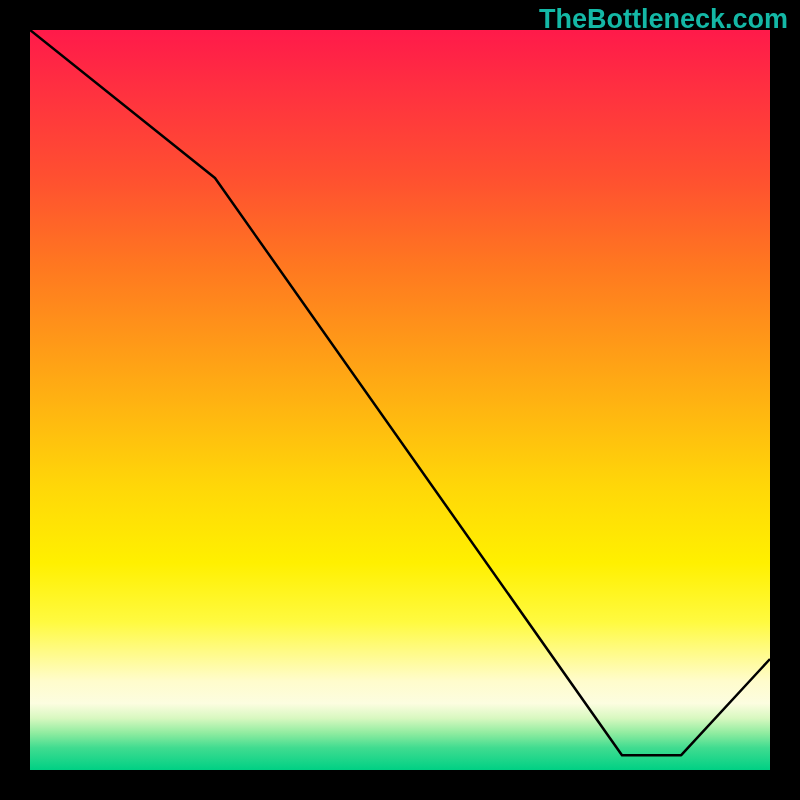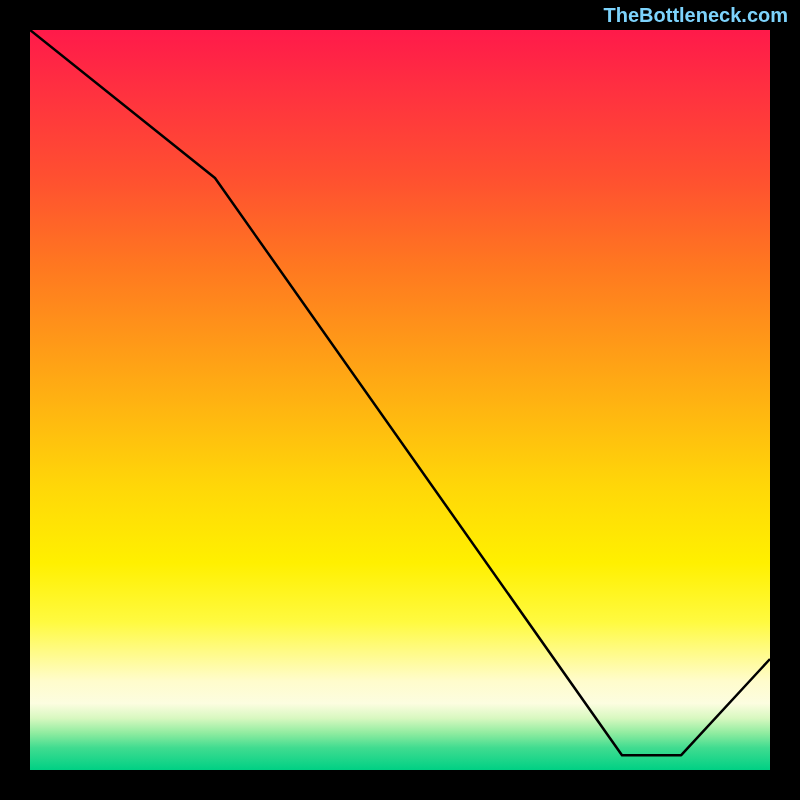--- a/index.html
+++ b/index.html
@@ -8,22 +8,22 @@
     width: 800px;
     height: 800px;
     background: #000;
     font-family: Arial, sans-serif;
     position: relative;
   }
   .watermark {
     position: absolute;
     top: 4px;
     right: 12px;
-    color: #7dd3fc;
-    font-size: 20px;
+    color: #14b8a6;
+    font-size: 27px;
     font-weight: bold;
     z-index: 10;
   }
   .plot-area {
     position: absolute;
     top: 30px;
     left: 30px;
     width: 740px;
     height: 740px;
     overflow: hidden;

